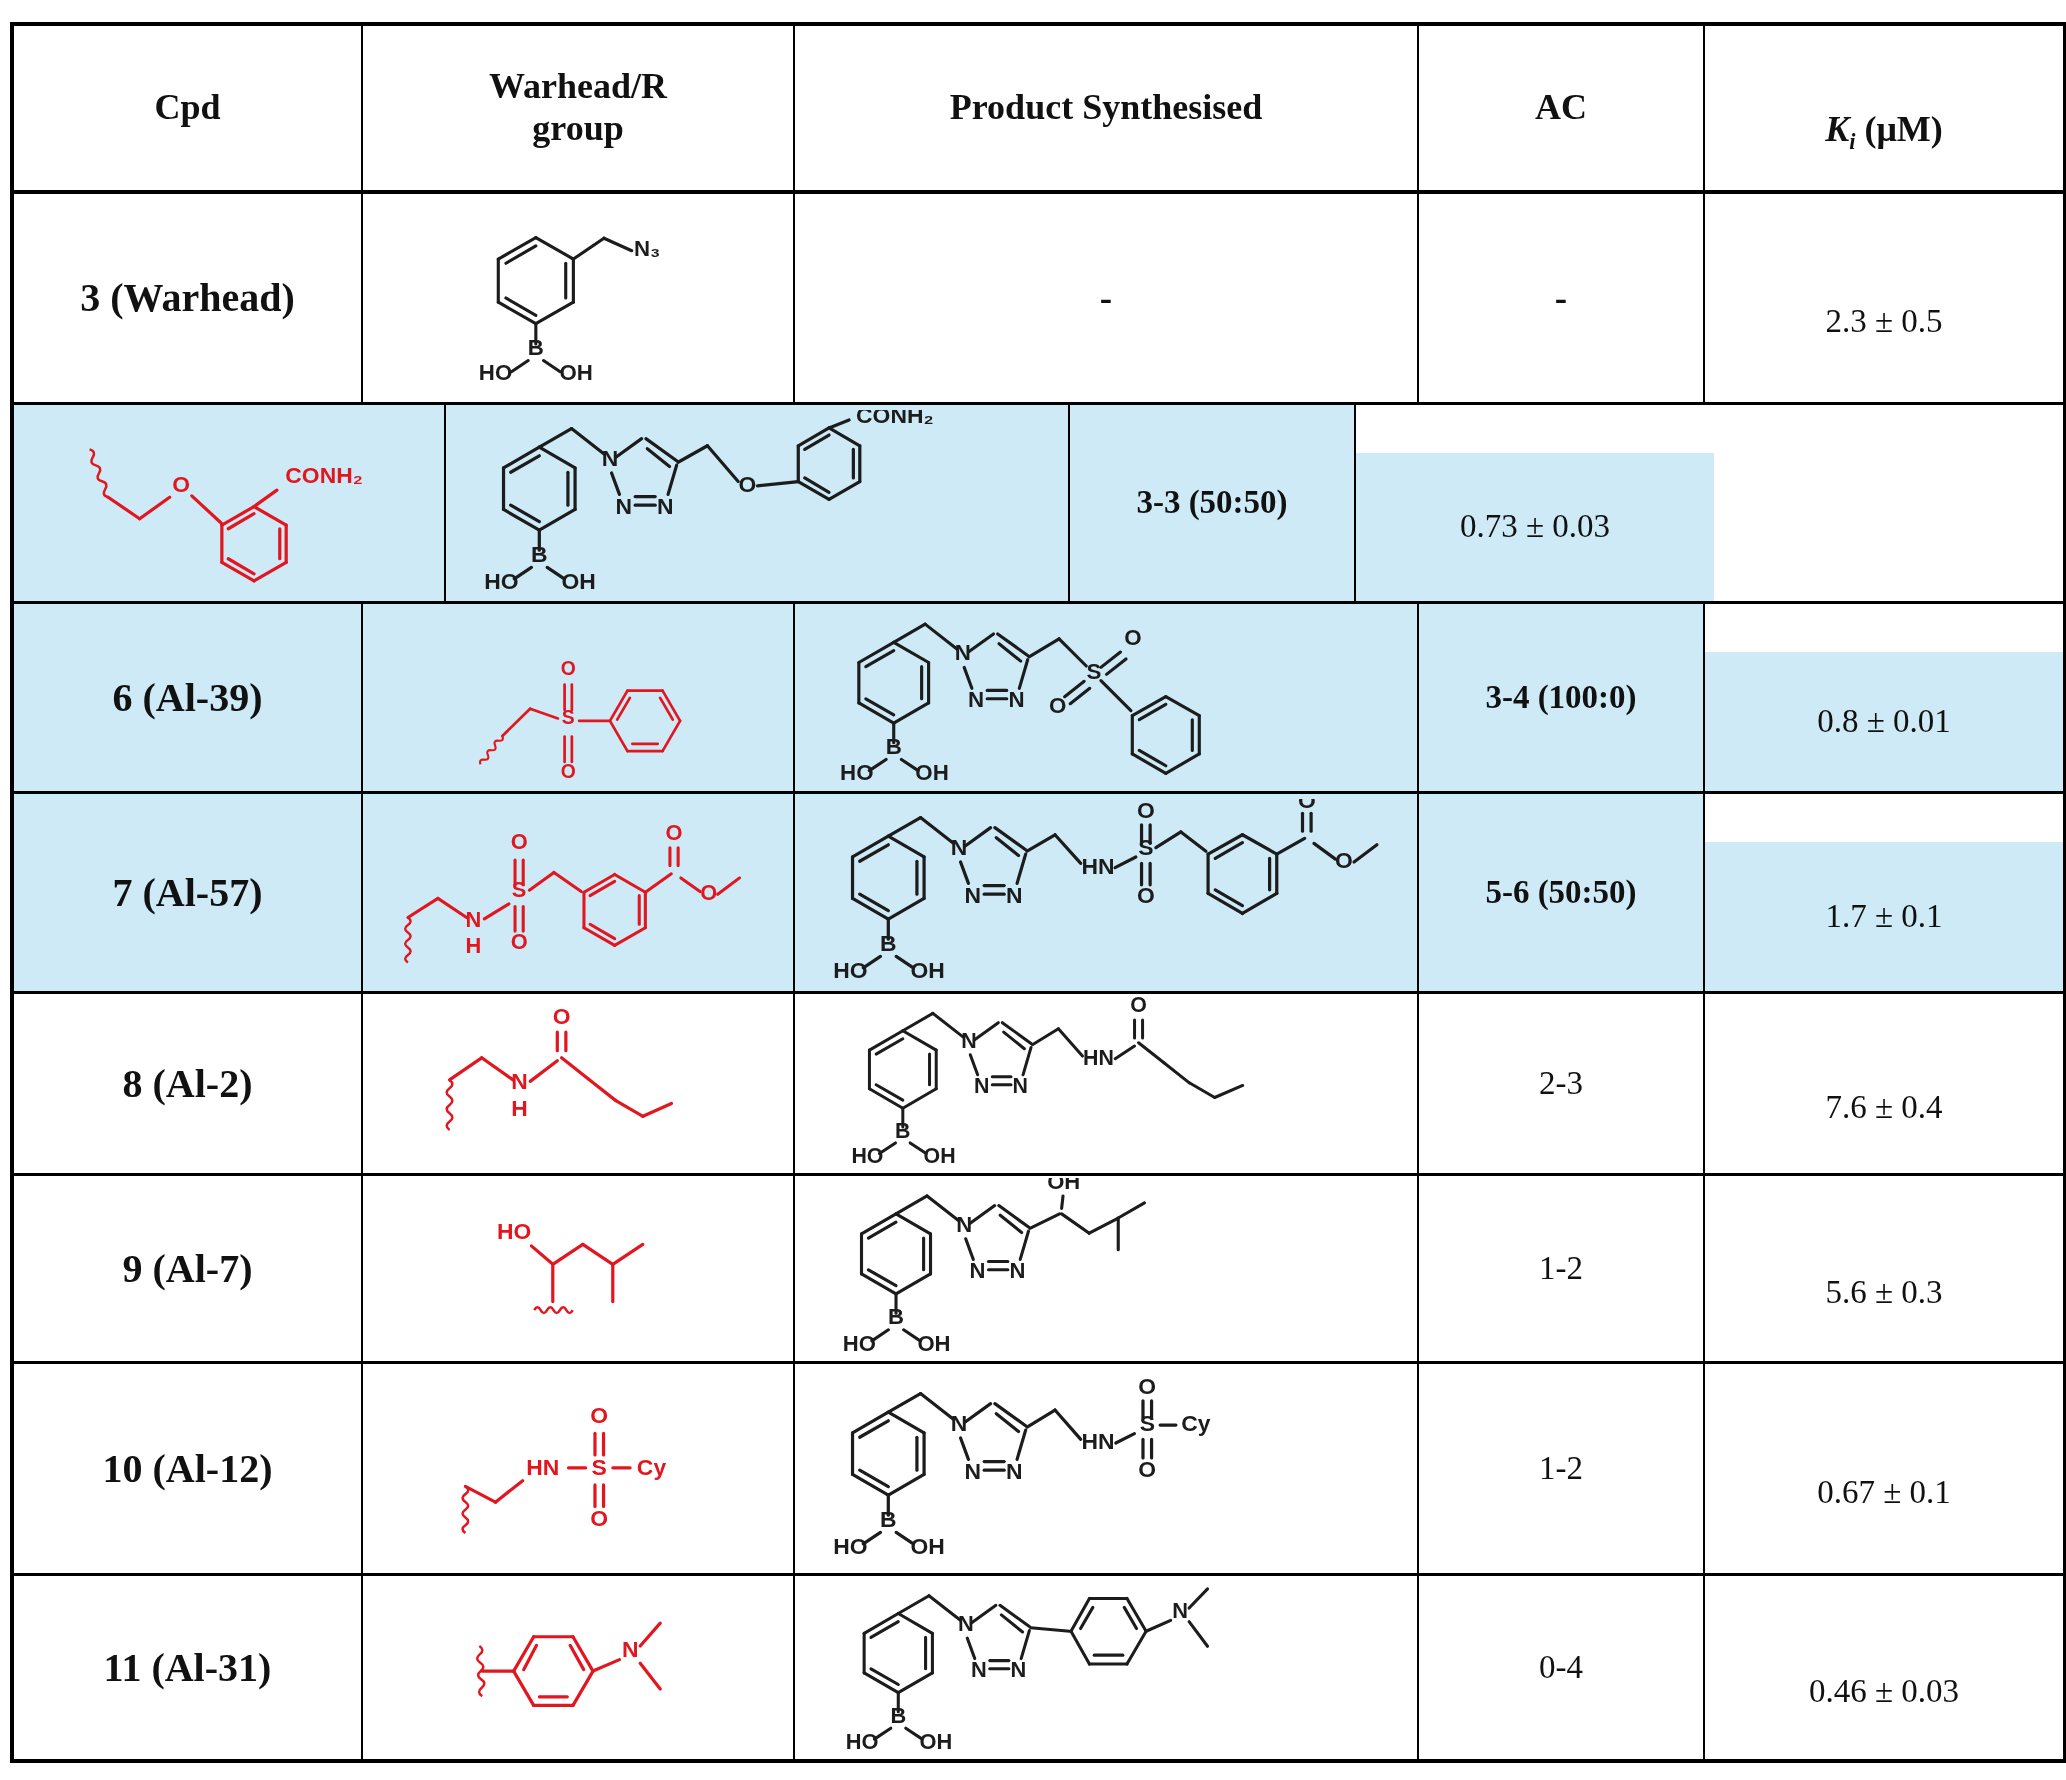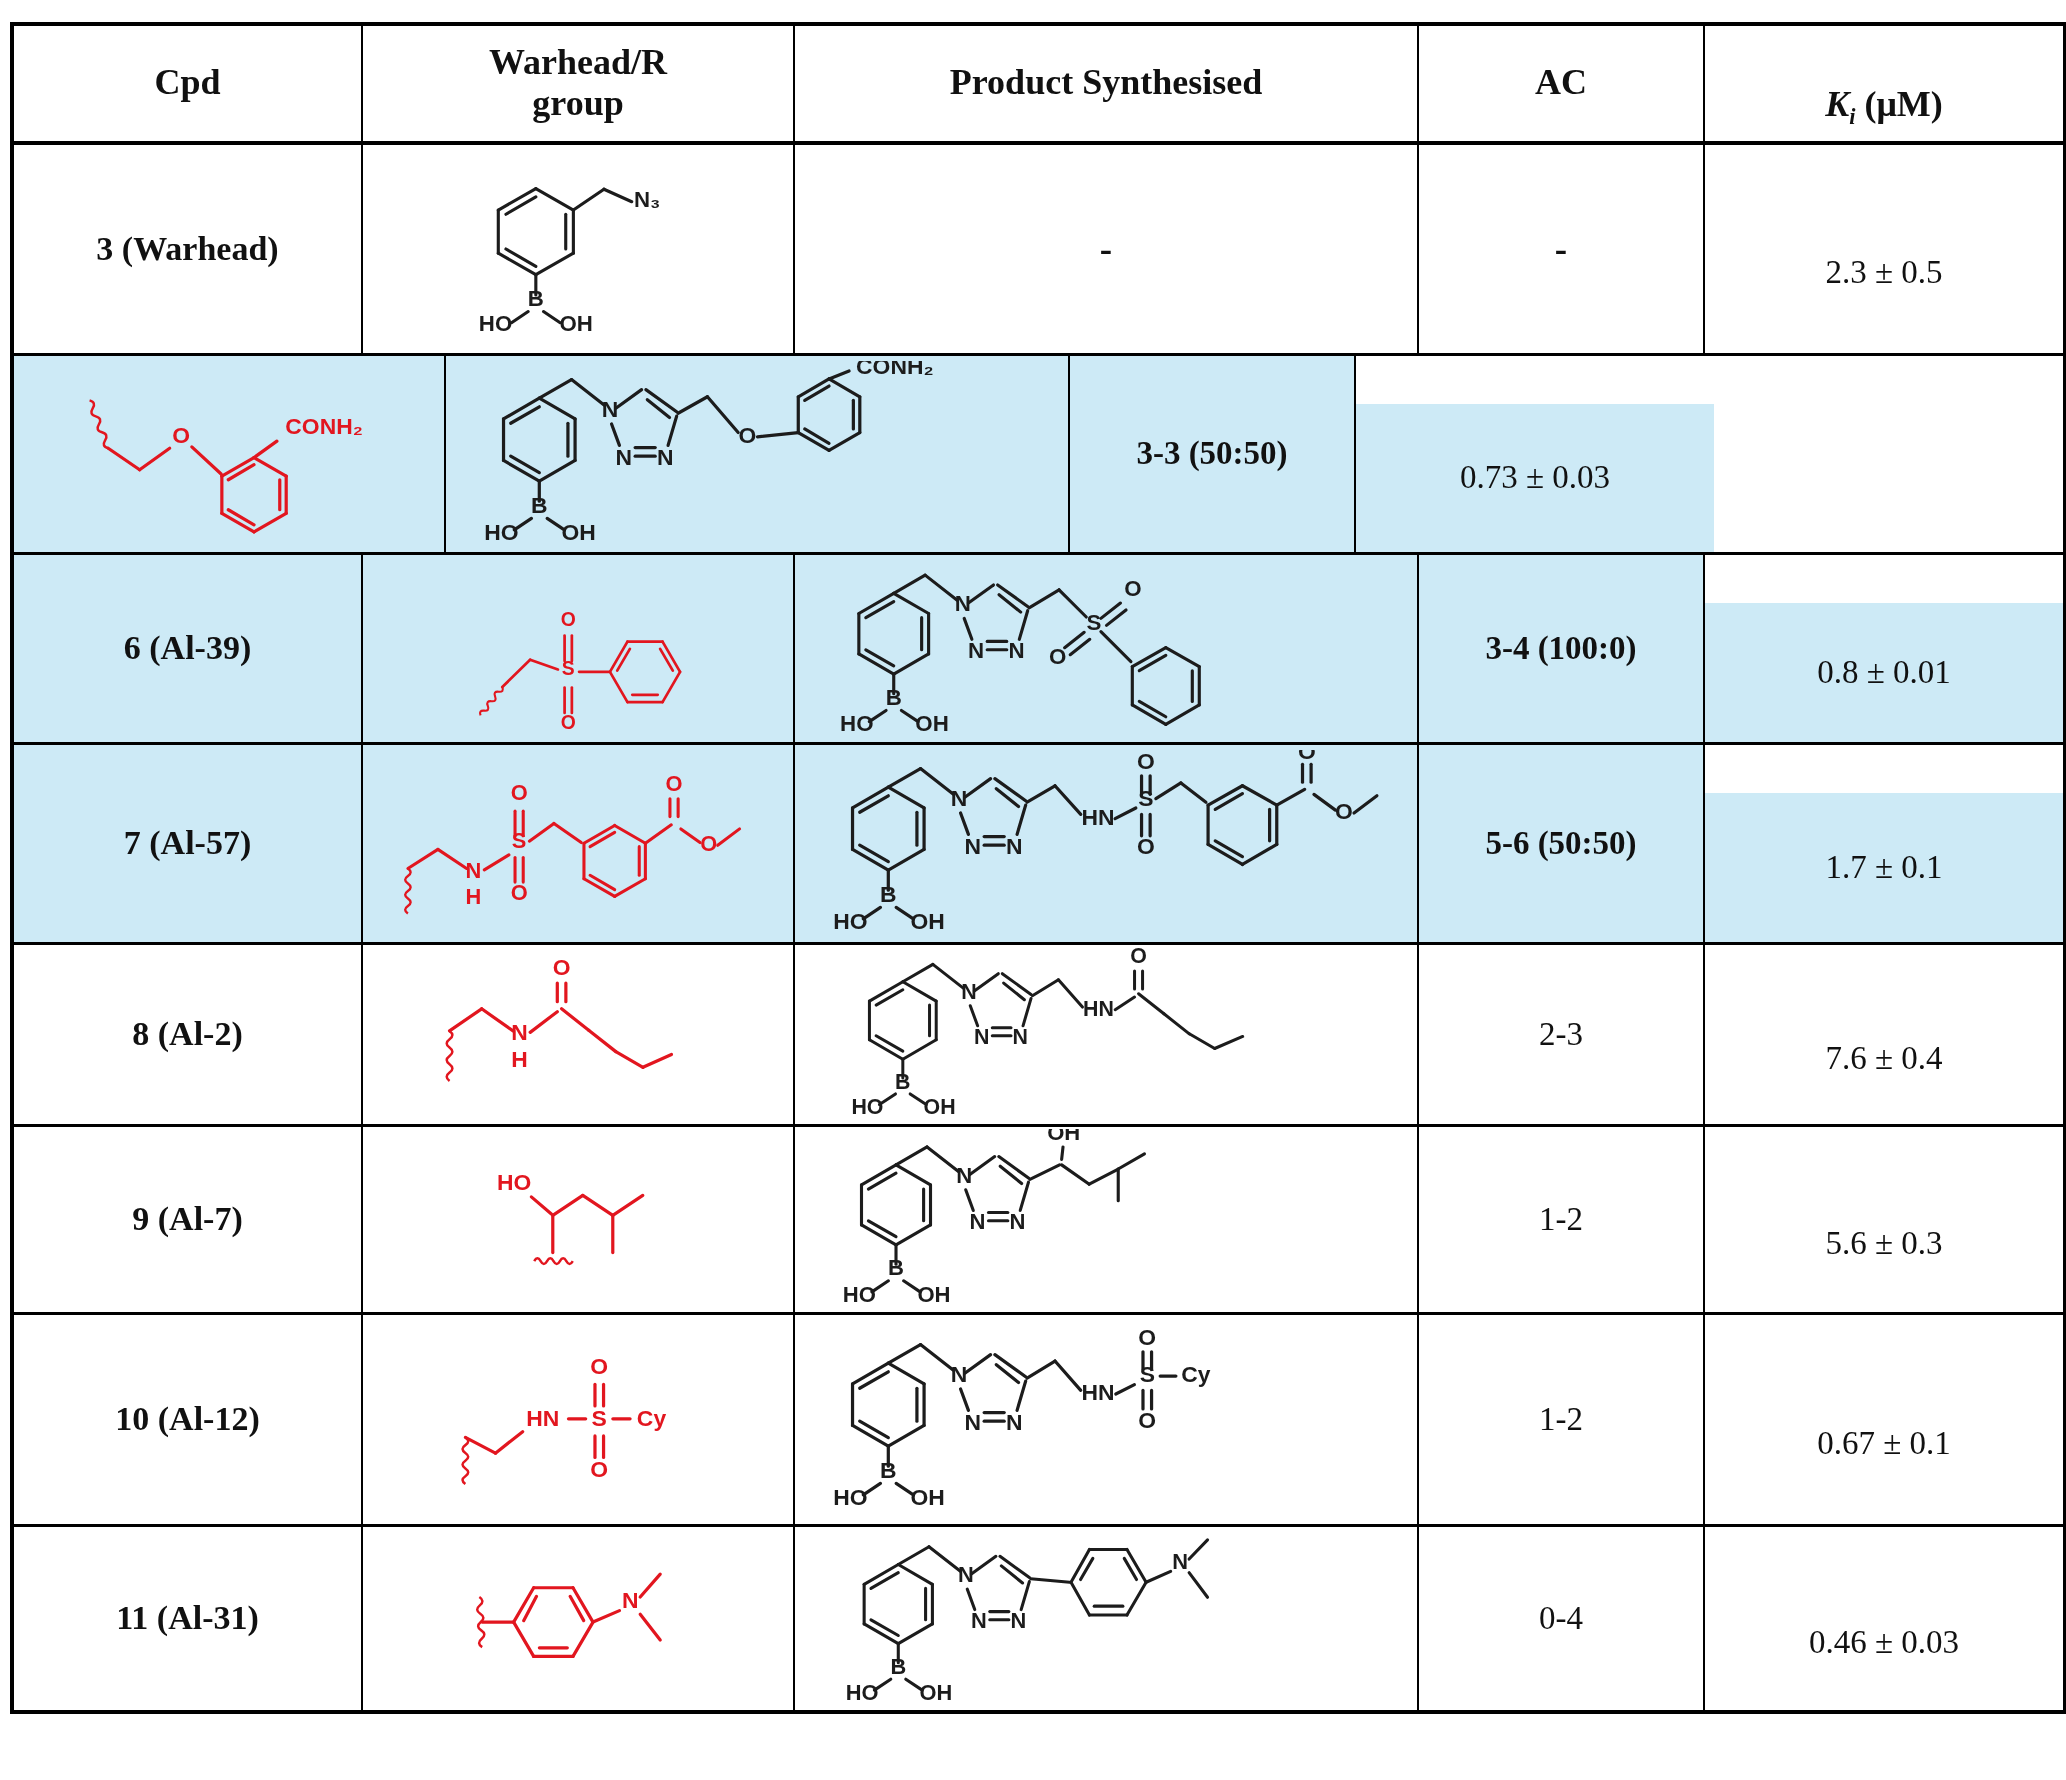--- a/index.html
+++ b/index.html
@@ -4,26 +4,26 @@
 <style>
   html,body{margin:0;padding:0;}
   body{width:2066px;height:1781px;background:#ffffff;font-family:"Liberation Serif",serif;position:relative;}
   .tbl{position:absolute;left:10px;top:21.5px;border:4.3px solid #000;background:#fff;}
   .row{display:flex;box-sizing:border-box;border-bottom:3.6px solid #000;}
   .row.hh{border-bottom:4.3px solid #000;}
   .row.last{border-bottom:none;}
   .cell{border-right:2.1px solid #000;box-sizing:border-box;display:flex;align-items:center;justify-content:center;text-align:center;color:#111;font-size:33px;}
   .cell:last-child{border-right:none;margin-top:48px;}
   .c1{width:349px;} .c2{width:432px;} .c3{width:624px;} .c4{width:286px;} .c5{width:358px;}
-  .r0{height:119px;} .r1{height:211px;} .r2{height:199px;} .r3{height:190px;} .r4{height:200px;}
+  .r0{height:168px;} .r1{height:211px;} .r2{height:199px;} .r3{height:190px;} .r4{height:200px;}
   .r5{height:182px;} .r6{height:188px;} .r7{height:212px;} .r8{height:183px;}
   .blue .cell{background:#cdeaf6;}
   .hh .cell{font-weight:bold;font-size:36px;line-height:1.15;}
   .hh .wraplbl{display:inline-block;width:236px;}
-  .cpd{font-weight:bold;font-size:34px;}
+  .cpd{font-weight:bold;font-size:40px;}
   .acbold{font-weight:bold;}
   .dash{font-weight:bold;font-size:37px;}
   .ki-k{font-style:italic;}
   .cell sub{font-size:0.62em;font-style:italic;}
   .struct{width:100%;height:100%;display:flex;align-items:center;justify-content:center;overflow:hidden;}
   .struct svg{max-width:97%;max-height:97%;}
 </style>
 </head>
 <body>
 

